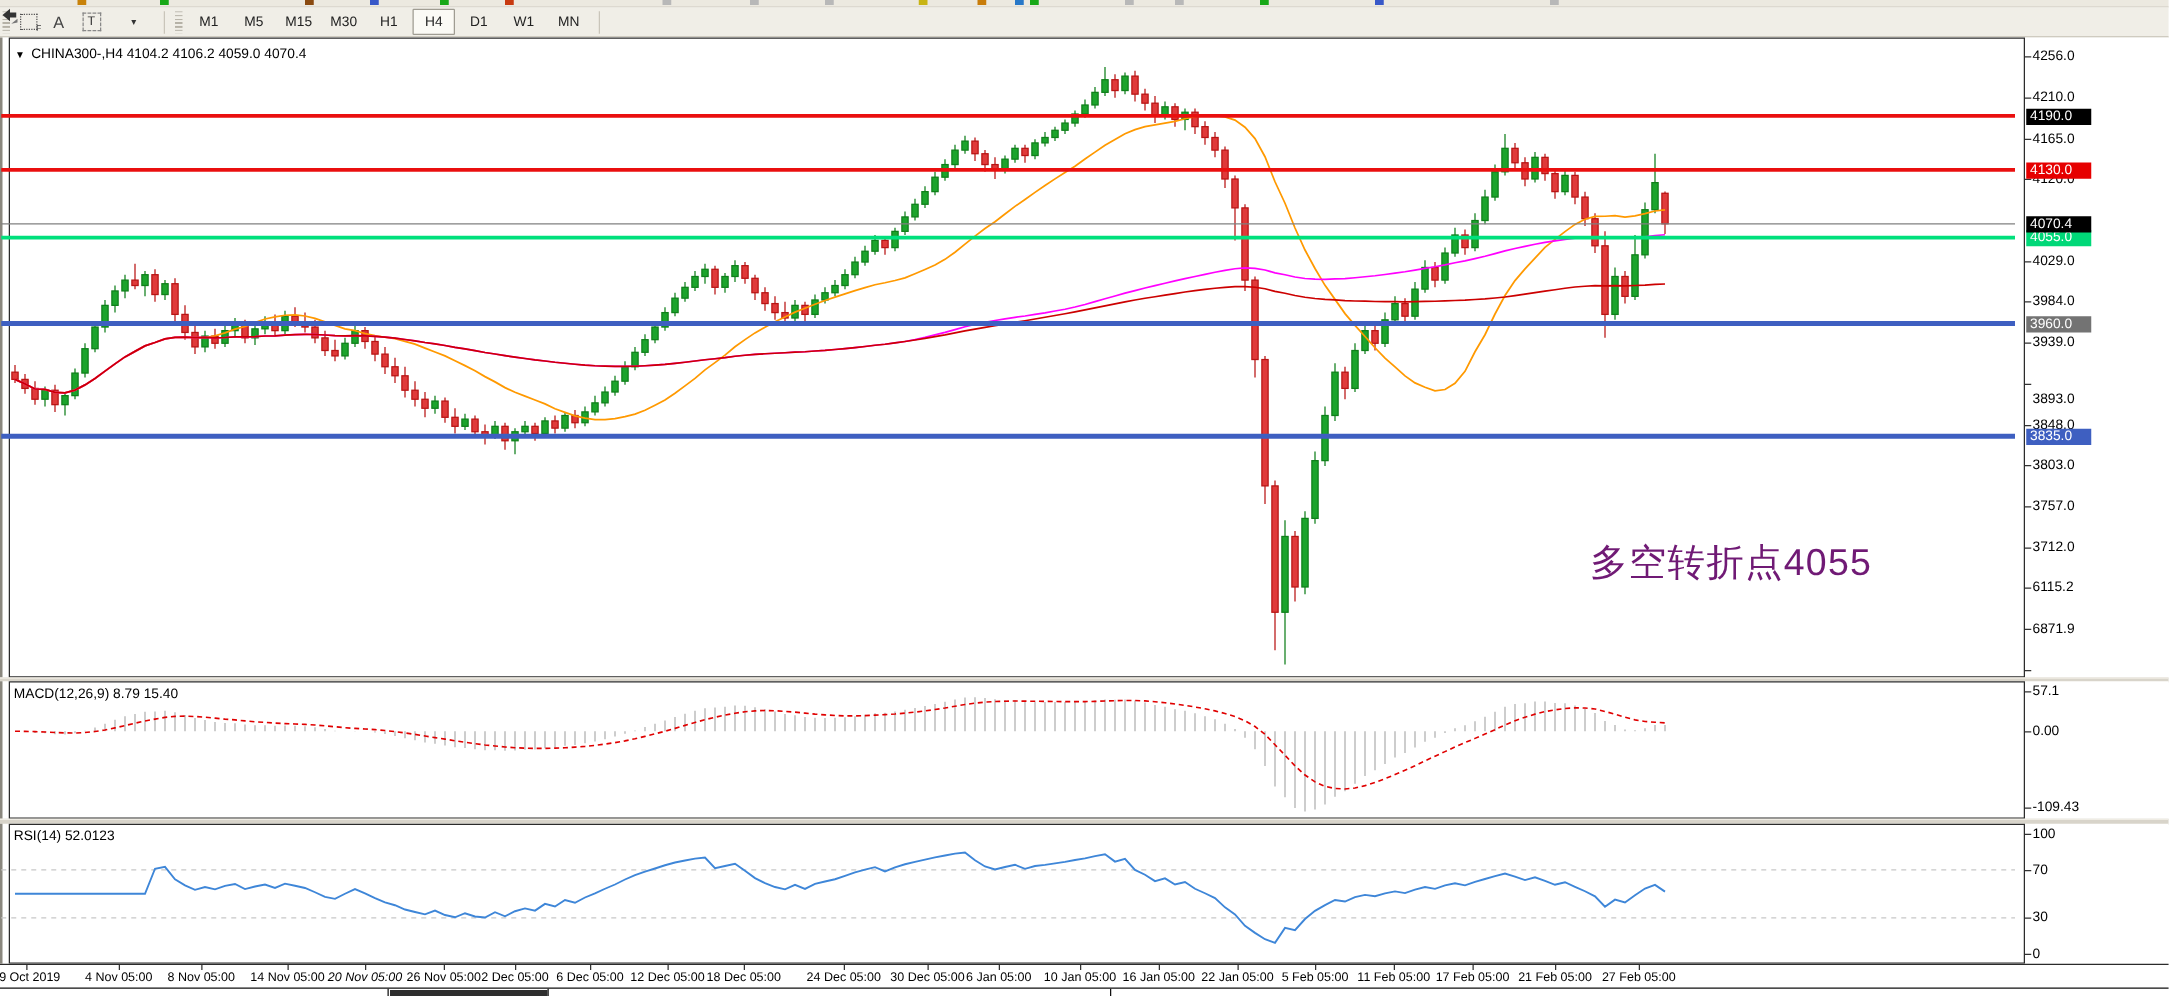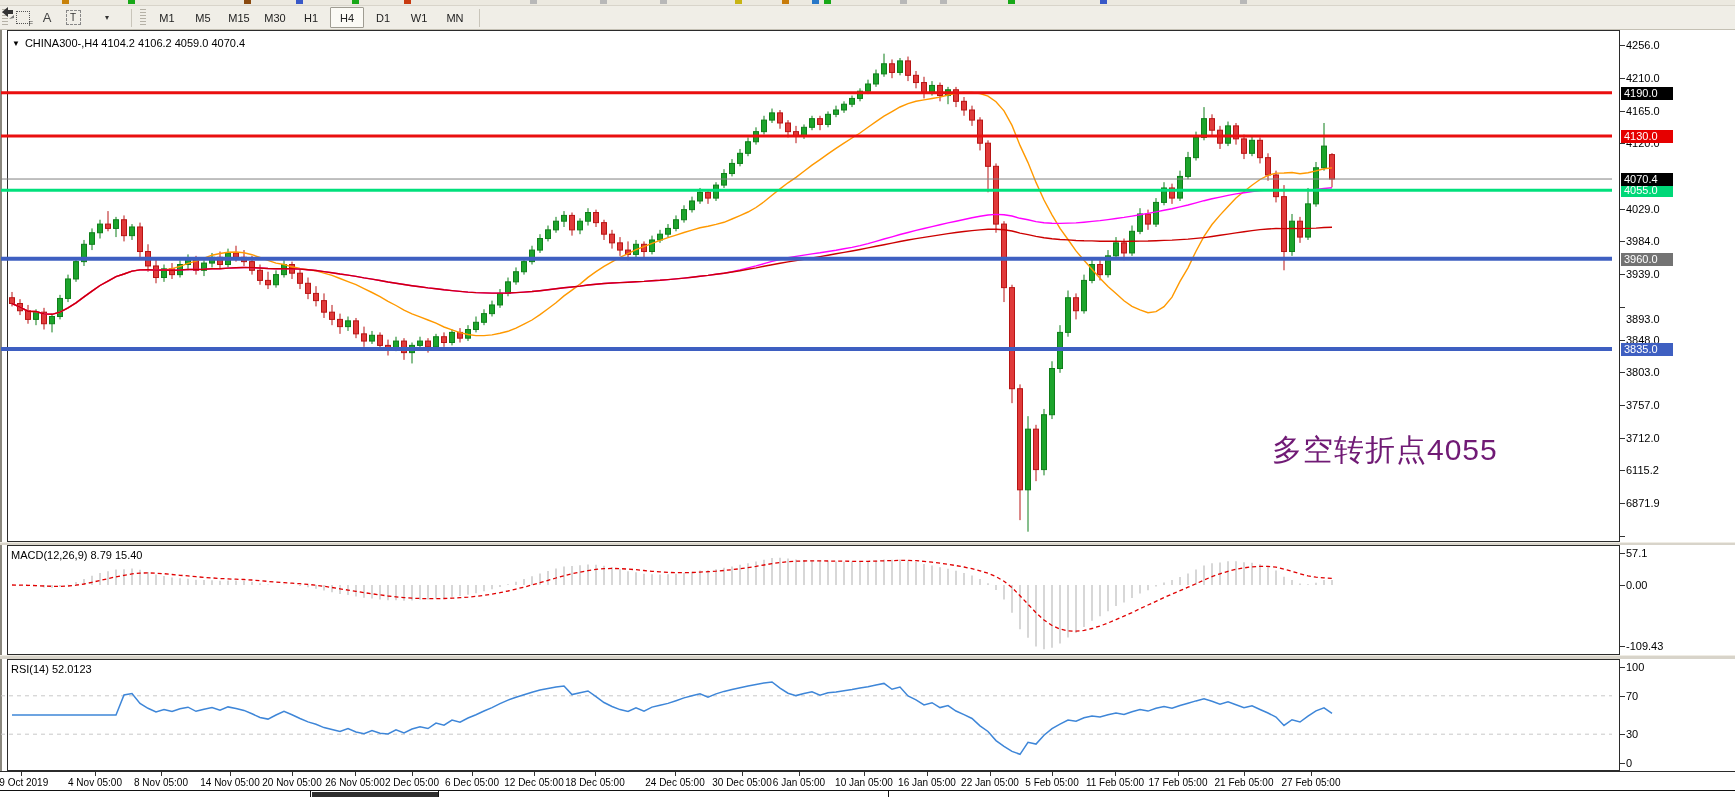--- a/index.html
+++ b/index.html
@@ -709,21 +709,21 @@
 <div id="date-axis" class="abs">
     <div class="date-tick" style="left: 21px;"></div>
     <div class="date-label" style="left: 21px;">29 Oct 2019</div>
     <div class="date-tick" style="left: 95px;"></div>
     <div class="date-label" style="left: 95px;">4 Nov 05:00</div>
     <div class="date-tick" style="left: 161px;"></div>
     <div class="date-label" style="left: 161px;">8 Nov 05:00</div>
     <div class="date-tick" style="left: 230px;"></div>
     <div class="date-label" style="left: 230px;">14 Nov 05:00</div>
     <div class="date-tick" style="left: 292px;"></div>
-    <div class="date-label" style="left: 292px;">20 Nov 05:00</div>
+    <div class="date-label" style="left: 292px; font-style: italic;">20 Nov 05:00</div>
     <div class="date-tick" style="left: 355px;"></div>
     <div class="date-label" style="left: 355px;">26 Nov 05:00</div>
     <div class="date-tick" style="left: 412px;"></div>
     <div class="date-label" style="left: 412px;">2 Dec 05:00</div>
     <div class="date-tick" style="left: 472px;"></div>
     <div class="date-label" style="left: 472px;">6 Dec 05:00</div>
     <div class="date-tick" style="left: 534px;"></div>
     <div class="date-label" style="left: 534px;">12 Dec 05:00</div>
     <div class="date-tick" style="left: 595px;"></div>
     <div class="date-label" style="left: 595px;">18 Dec 05:00</div>

